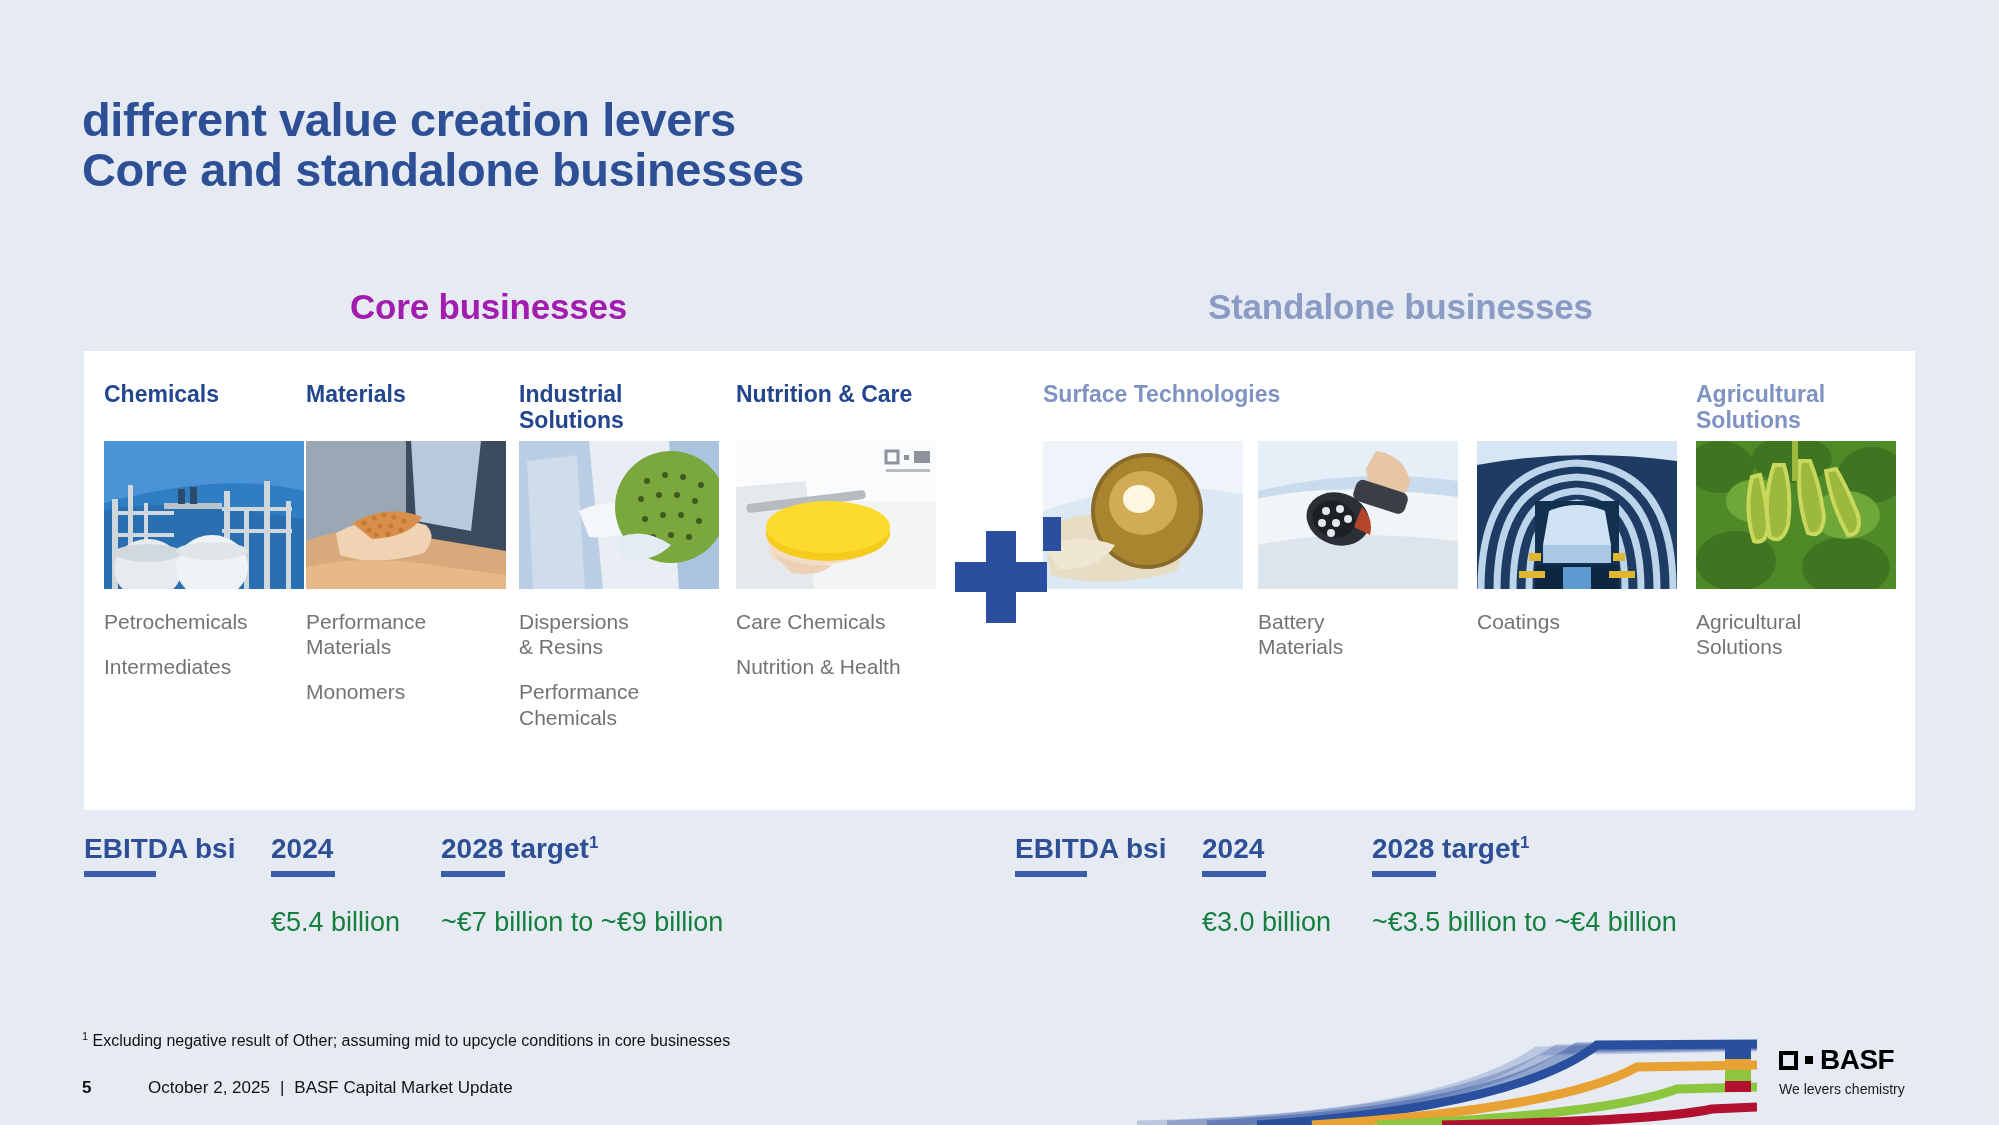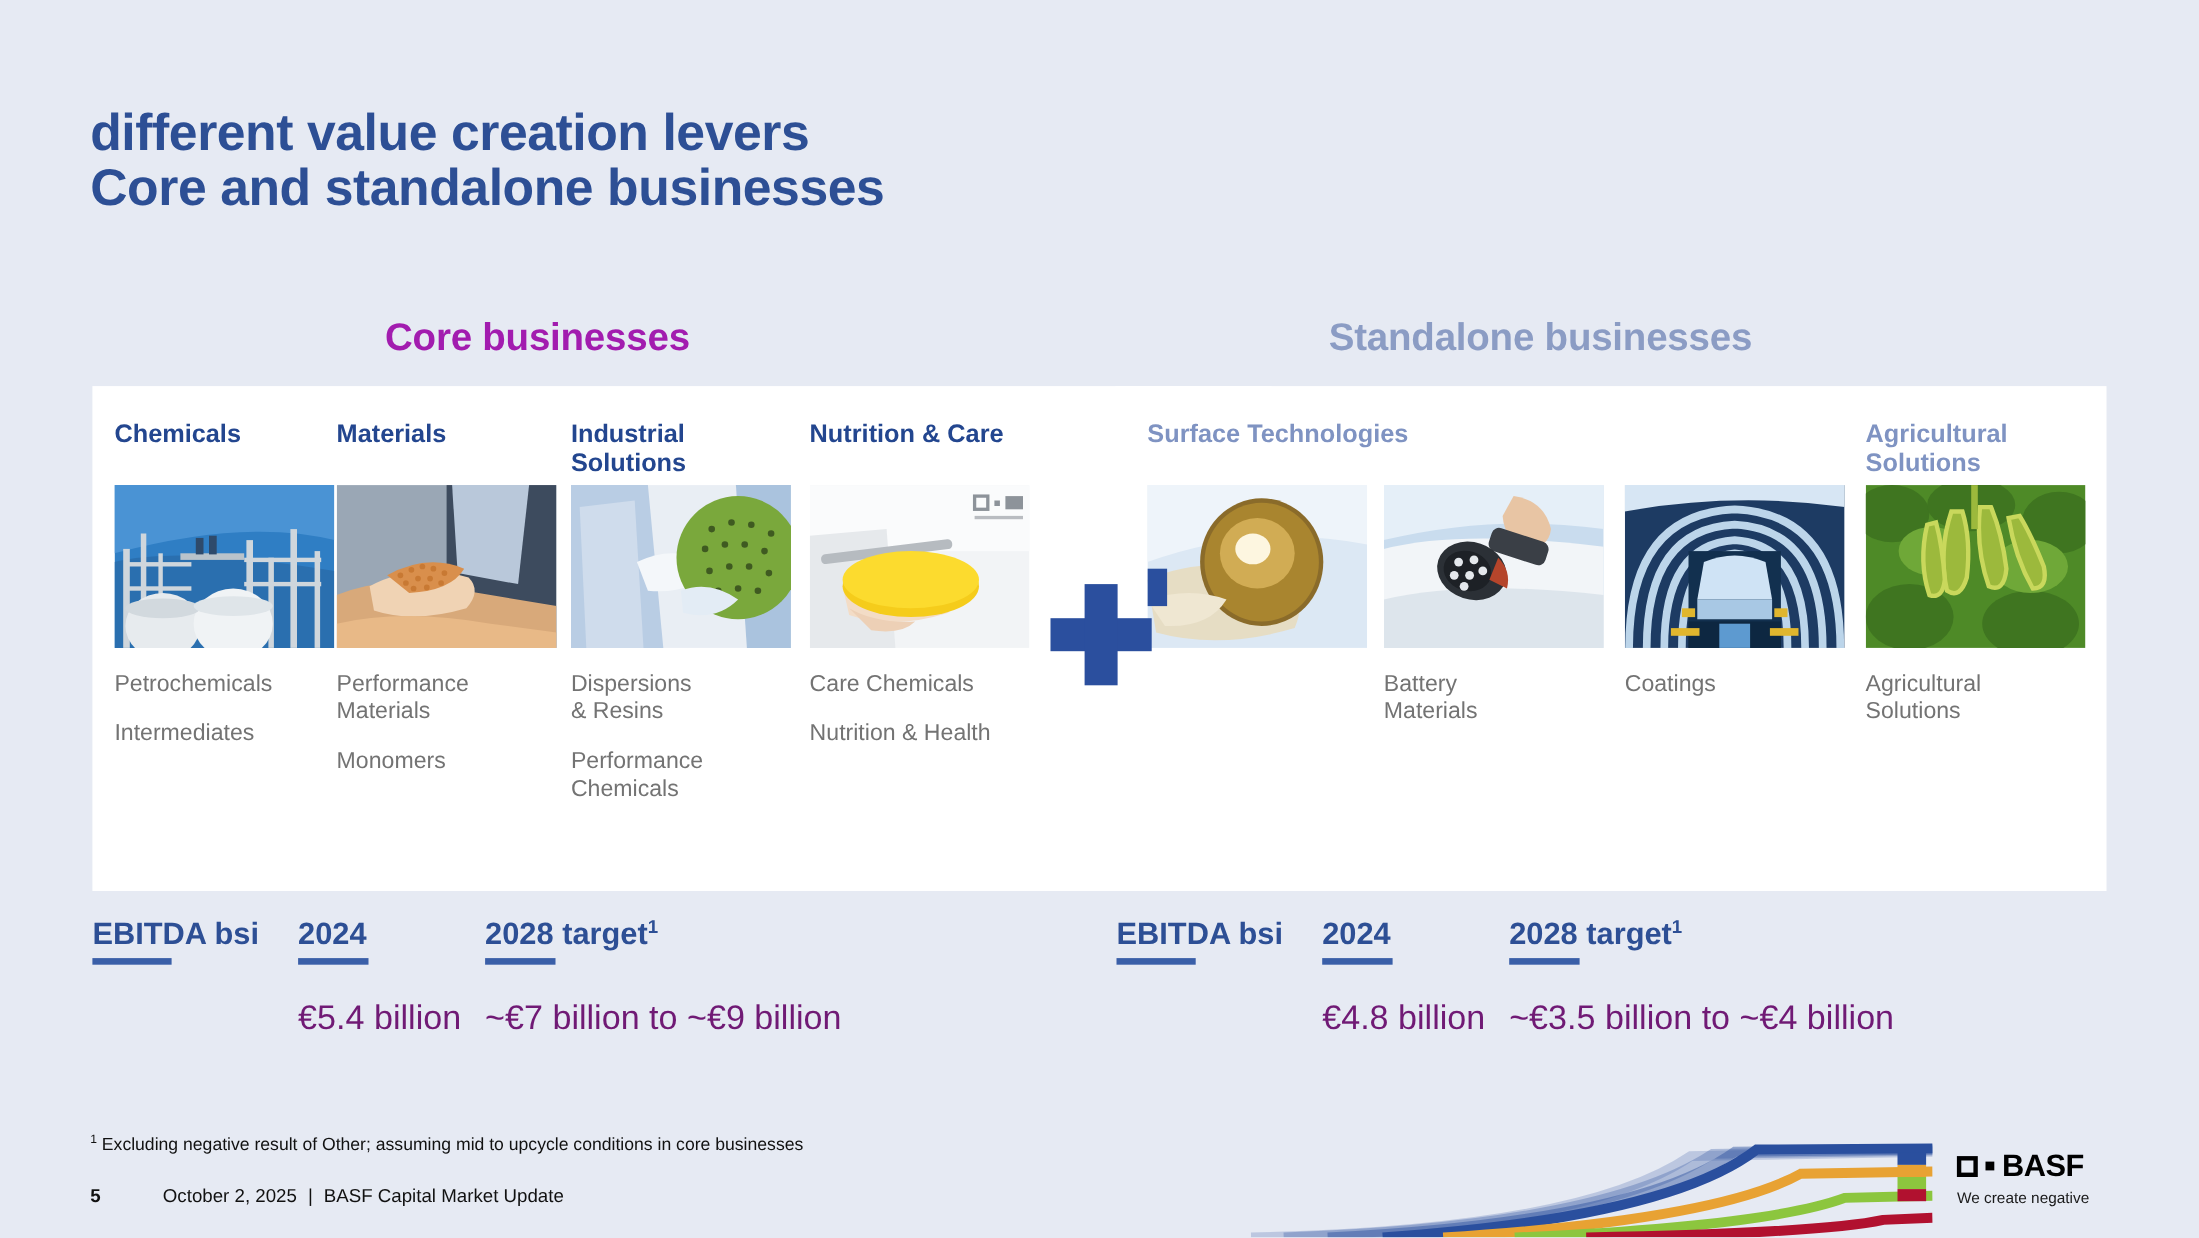--- a/index.html
+++ b/index.html
@@ -172,22 +172,22 @@
   }
   .eb-label sup { font-size: 17px; vertical-align: super; }
   .eb-underline {
     height: 6px;
     background: #3a5fa8;
     margin-top: 6px;
   }
   .eb-value {
     position: absolute;
     top: 74px;
-    font-size: 31px;
-    color: #701a75;
+    font-size: 27px;
+    color: #15803d;
     white-space: nowrap;
   }
 
   
   .footnote {
     position: absolute;
     left: 82px;
     top: 1030px;
     font-size: 16px;
     color: #111111;
@@ -550,21 +550,21 @@
 </div>
 
 <div class="ebitda-row" id="standalone-ebitda">
   <div class="eb-cell" style="left:0; top:0; width:170px;">
     <div class="eb-label">EBITDA bsi</div>
     <div class="eb-underline" style="width:72px;"></div>
   </div>
   <div class="eb-cell" style="left:187px; top:0; width:190px;">
     <div class="eb-label">2024</div>
     <div class="eb-underline" style="width:64px;"></div>
-    <div class="eb-value">€4.8 billion</div>
+    <div class="eb-value">€3.0 billion</div>
   </div>
   <div class="eb-cell" style="left:357px; top:0; width:460px;">
     <div class="eb-label">
       <span>2028 target</span><sup>1</sup>
     </div>
     <div class="eb-underline" style="width:64px;"></div>
     <div class="eb-value">~€3.5 billion to ~€4 billion</div>
   </div>
 </div>
 
@@ -599,14 +599,14 @@
     <div style="background:#2a4f9e"></div>
     <div style="background:#e8a233"></div>
     <div style="background:#8cc63e"></div>
     <div style="background:#b1112f"></div>
   </div>
   <div class="logo-mark">
     <span class="logo-square"></span>
     <span class="logo-dot"></span>
     <span class="logo-text">BASF</span>
   </div>
-  <div class="logo-tagline">We create negative</div>
+  <div class="logo-tagline">We levers chemistry</div>
 </div>
 
 </body></html>

